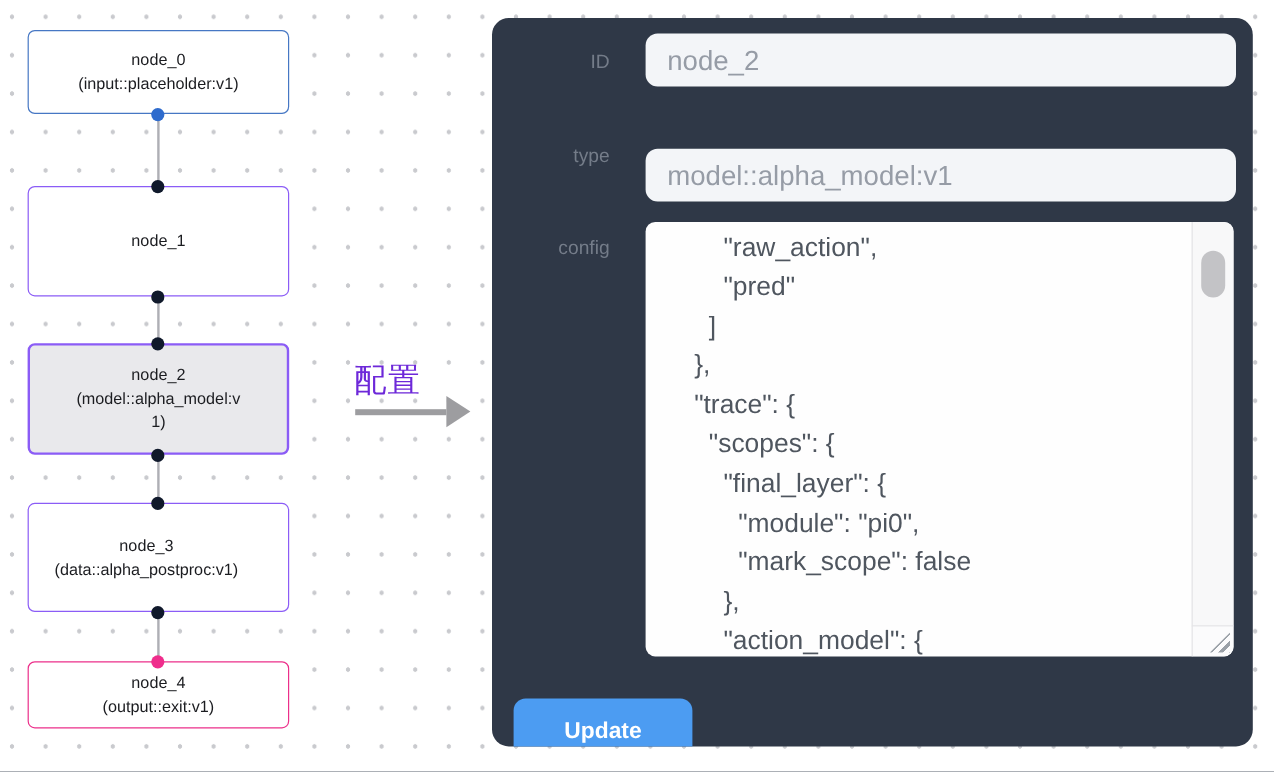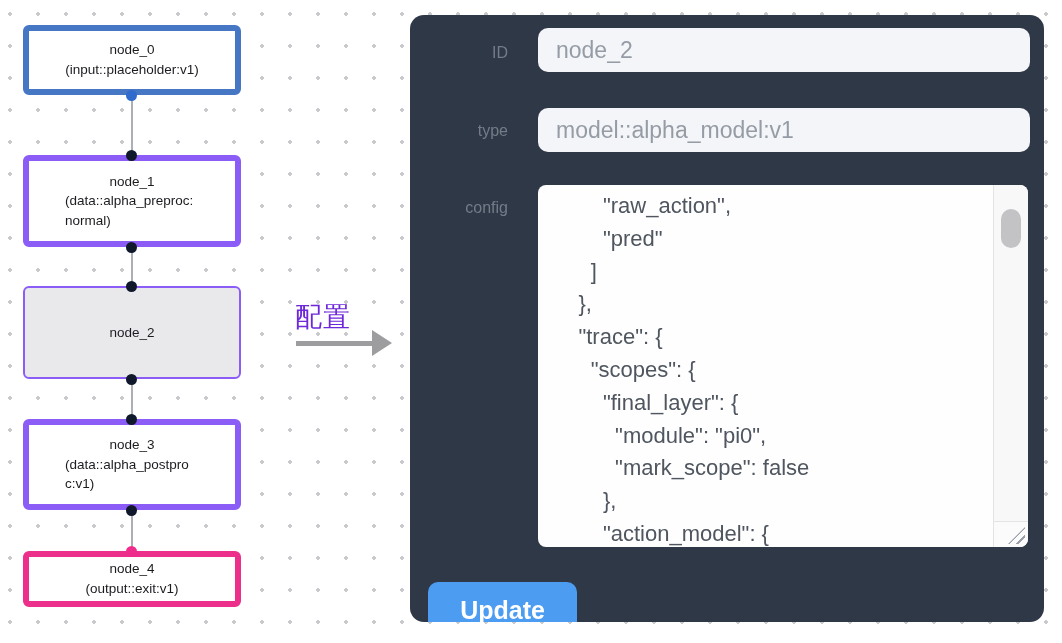--- a/index.html
+++ b/index.html
@@ -19,38 +19,38 @@
     position: absolute;
     left: 131px;
     width: 2px;
     background: #aeafb5;
   }
   .node {
     position: absolute;
     left: 23px;
     width: 218px;
     background: #ffffff;
-    border: 6px solid #8b5cf6;
+    border: 1px solid #8b5cf6;
     border-radius: 6px;
     display: flex;
     flex-direction: column;
     align-items: center;
     justify-content: center;
-    text-align: left;
+    text-align: center;
     padding: 0 36px;
     font-size: 13.5px;
     line-height: 1.45;
     color: #1b1c20;
     word-break: break-all;
   }
   .node .ntitle { word-break: keep-all; }
   .n0 { top: 25px;  height: 70px; border-color: #4677c4; }
   .n1 { top: 155px; height: 92px; }
   .n2 { top: 286px; height: 93px; background: #e9e9ec; border-width: 2.5px; }
-  .n3 { top: 419px; height: 91px; }
+  .n3 { top: 419px; height: 91px; padding-left: 16px; }
   .n4 { top: 551px; height: 56px; border-color: #ec2f8a; }
 
   .port {
     position: absolute;
     left: 126px;
     width: 11px;
     height: 11px;
     border-radius: 50%;
     background: #10192b;
   }
@@ -121,21 +121,21 @@
     background: #f3f5f8;
     border-radius: 10px;
     font-size: 23px;
     line-height: 44px;
     color: #969ca6;
     padding: 0 18px;
     white-space: nowrap;
     overflow: hidden;
   }
   .tinput.vid   { top: 13px; }
-  .tinput.vtype { top: 93px; }
+  .tinput.vtype { top: 109px; }
 
   .configbox {
     position: absolute;
     left: 128px;
     top: 170px;
     width: 490px;
     height: 362px;
     background: #fefefe;
     border-radius: 8px;
     overflow: hidden;
@@ -186,21 +186,21 @@
     position: absolute;
     left: 18px;
     top: 567px;
     width: 149px;
     height: 56px;
     background: #4c9cf2;
     border-radius: 10px;
     border: none;
     color: #ffffff;
     font-family: "Liberation Sans", sans-serif;
-    font-size: 25px;
+    font-size: 19px;
     font-weight: 600;
     line-height: 48px;
     text-align: center;
     cursor: pointer;
   }
 </style>
 </head>
 <body>
 
 <div>
@@ -209,24 +209,24 @@
   <div class="edge" style="top:247px;height:39px;"></div>
   <div class="edge" style="top:379px;height:40px;"></div>
   <div class="edge" style="top:510px;height:41px;"></div>
 
   <div class="node n0">
     <div class="ntitle">node_0</div>
     <div class="nsub">(input::placeholder:v1)</div>
   </div>
   <div class="node n1">
     <div class="ntitle">node_1</div>
-    <div class="nsub">(data::alpha_preproc:normal)</div>
   </div>
   <div class="node n2">
     <div class="ntitle">node_2</div>
+    <div class="nsub">(model::alpha_model:v1)</div>
   </div>
   <div class="node n3">
     <div class="ntitle">node_3</div>
     <div class="nsub">(data::alpha_postproc:v1)</div>
   </div>
   <div class="node n4">
     <div class="ntitle">node_4</div>
     <div class="nsub">(output::exit:v1)</div>
   </div>
 

